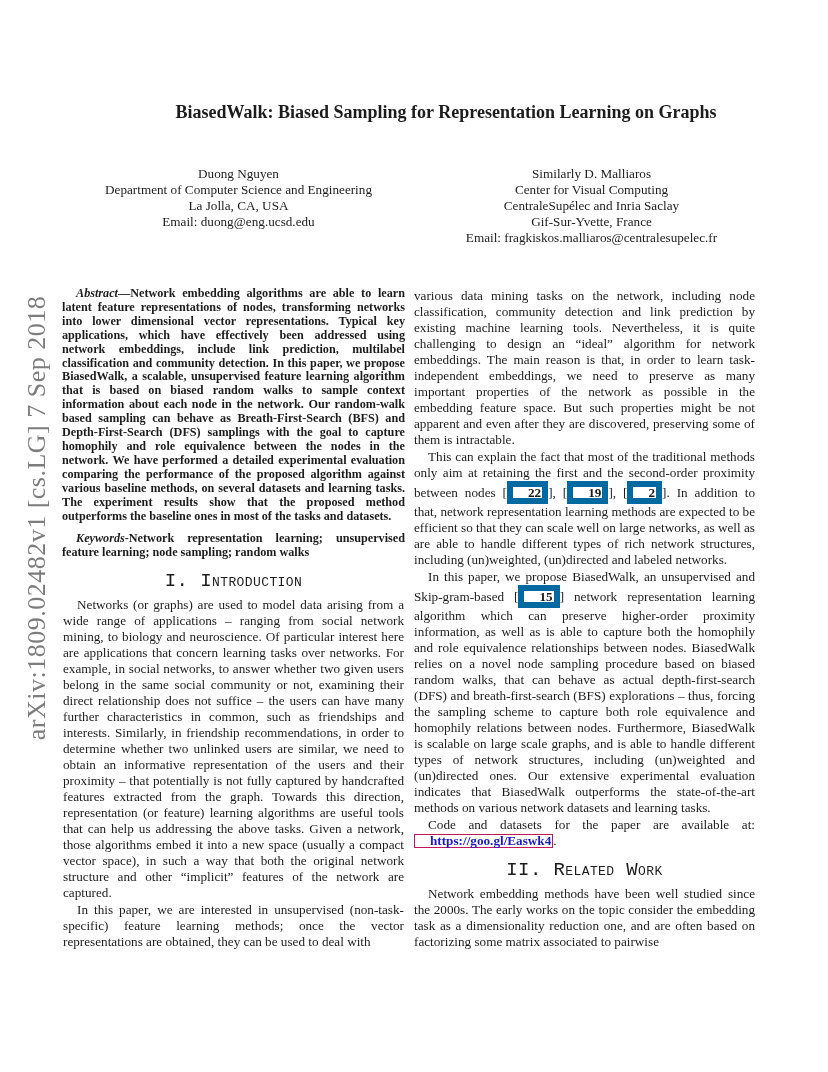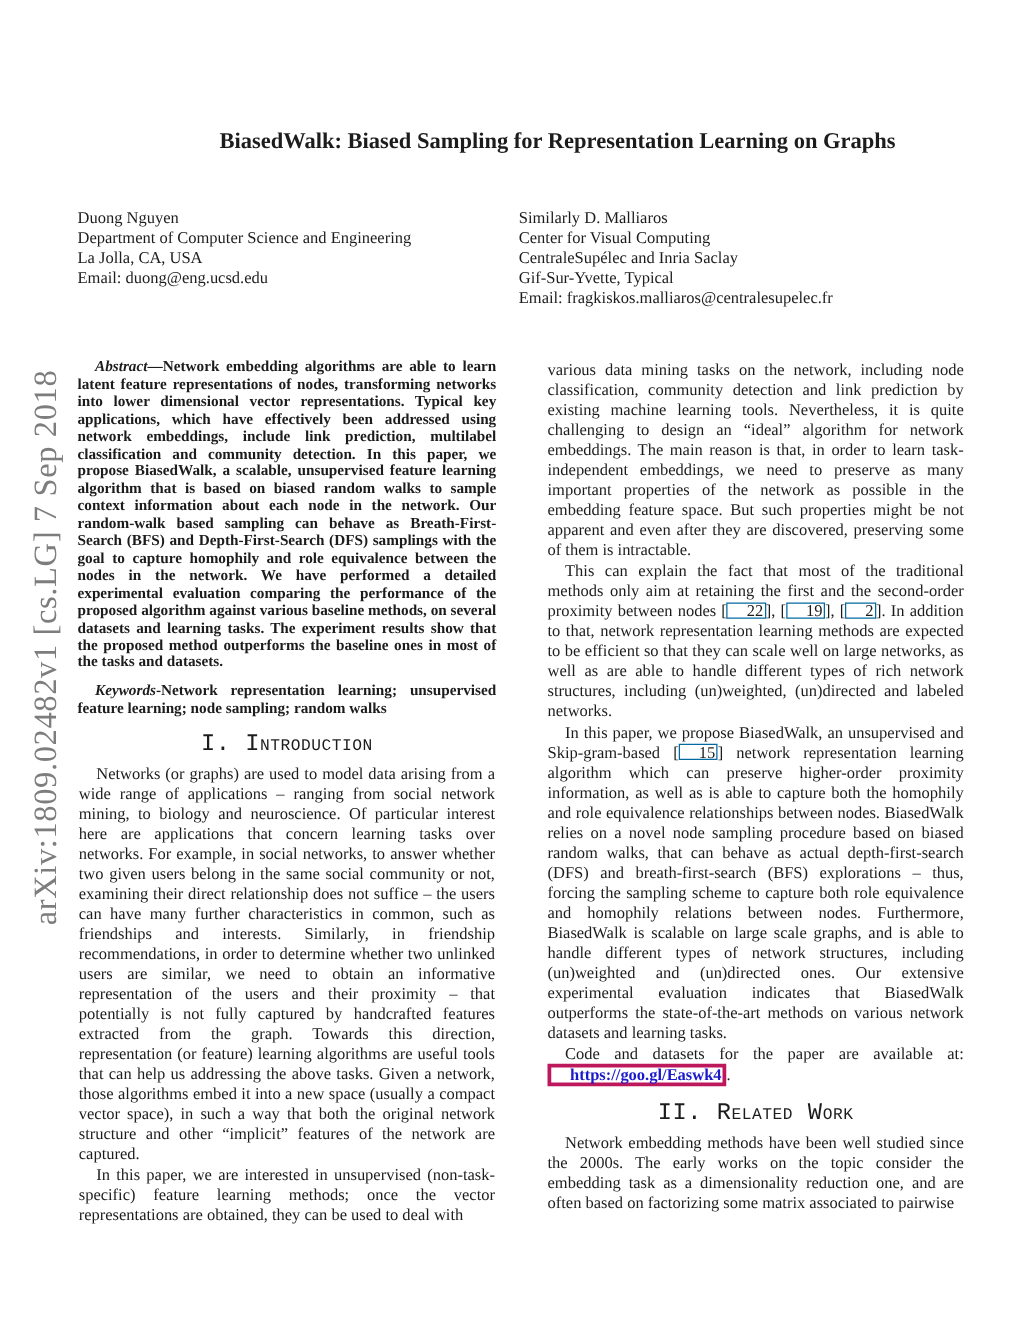--- a/index.html
+++ b/index.html
@@ -35,30 +35,30 @@
     font-weight: bold;
     padding-left: 32px;
   }
 
   
   .authors {
     position: absolute;
     top: 166px; left: 62px; width: 706px;
     display: flex;
   }
-  .author-block { width: 50%; text-align: left; font-size: 13.2px; line-height: 16px; }
+  .author-block { width: 50%; text-align: center; font-size: 13.2px; line-height: 16px; }
   .author-name { font-style: normal; }
   .author-line { }
 
   
   .columns {
     position: absolute;
     top: 287px; left: 62px; width: 710px;
     display: flex;
-    gap: 40px;
+    gap: 8px;
   }
   .col { width: 343px; font-size: 13.2px; line-height: 16px; text-align: justify; }
 
   .abstract, .keywords {
     font-size: 12.2px; line-height: 13.9px;
     font-weight: bold;
     text-align: justify;
   }
   .abstract { text-indent: 14px; margin: 0 0 9px 0; }
   .keywords { text-indent: 14px; margin: 0; }
@@ -74,31 +74,32 @@
     text-indent: 0;
     font-family: Liberation Mono, monospace;
   }
 
   .para { margin: 1px; text-indent: 14px; }
   .para.no-indent { text-indent: 0; }
 
   
   .cite { white-space: nowrap; }
   .cite-num {
-    border: 1px solid #0369a1;
+    border: 6px solid #0369a1;
     padding: 0 1px;
     display: inline-block;
     line-height: 11px;
+    font-weight: bold;
   }
 
   
   .url {
     color: #1a1acc;
     font-weight: bold;
-    border: 3px solid #be185d;
+    border: 1px solid #be185d;
     padding: 0 1px;
     display: inline-block;
     line-height: 12px;
     text-decoration: none;
     cursor: pointer;
   }
 </style>
 </head>
 <body>
 
@@ -112,21 +113,21 @@
     <div class="author-block">
       <div class="author-name">Duong Nguyen</div>
       <div class="author-line">Department of Computer Science and Engineering</div>
       <div class="author-line">La Jolla, CA, USA</div>
       <div class="author-line">Email: duong@eng.ucsd.edu</div>
     </div>
     <div class="author-block">
       <div class="author-name">Similarly D. Malliaros</div>
       <div class="author-line">Center for Visual Computing</div>
       <div class="author-line">CentraleSupélec and Inria Saclay</div>
-      <div class="author-line">Gif-Sur-Yvette, Typical</div>
+      <div class="author-line">Gif-Sur-Yvette, France</div>
       <div class="author-line">Email: fragkiskos.malliaros@centralesupelec.fr</div>
     </div>
   </div>
 
   <div class="columns">
 
     <div class="col">
       <p class="abstract"><span class="lead-italic">Abstract</span><span>—</span><span>Network embedding algorithms are able to learn latent feature representations of nodes, transforming networks into lower dimensional vector representations. Typical key applications, which have effectively been addressed using network embeddings, include link prediction, multilabel classification and community detection. In this paper, we propose BiasedWalk, a scalable, unsupervised feature learning algorithm that is based on biased random walks to sample context information about each node in the network. Our random-walk based sampling can behave as Breath-First-Search (BFS) and Depth-First-Search (DFS) samplings with the goal to capture homophily and role equivalence between the nodes in the network. We have performed a detailed experimental evaluation comparing the performance of the proposed algorithm against various baseline methods, on several datasets and learning tasks. The experiment results show that the proposed method outperforms the baseline ones in most of the tasks and datasets.</span></p>
 
       <p class="keywords"><span class="lead-italic">Keywords</span><span>-Network representation learning; unsupervised feature learning; node sampling; random walks</span></p>

